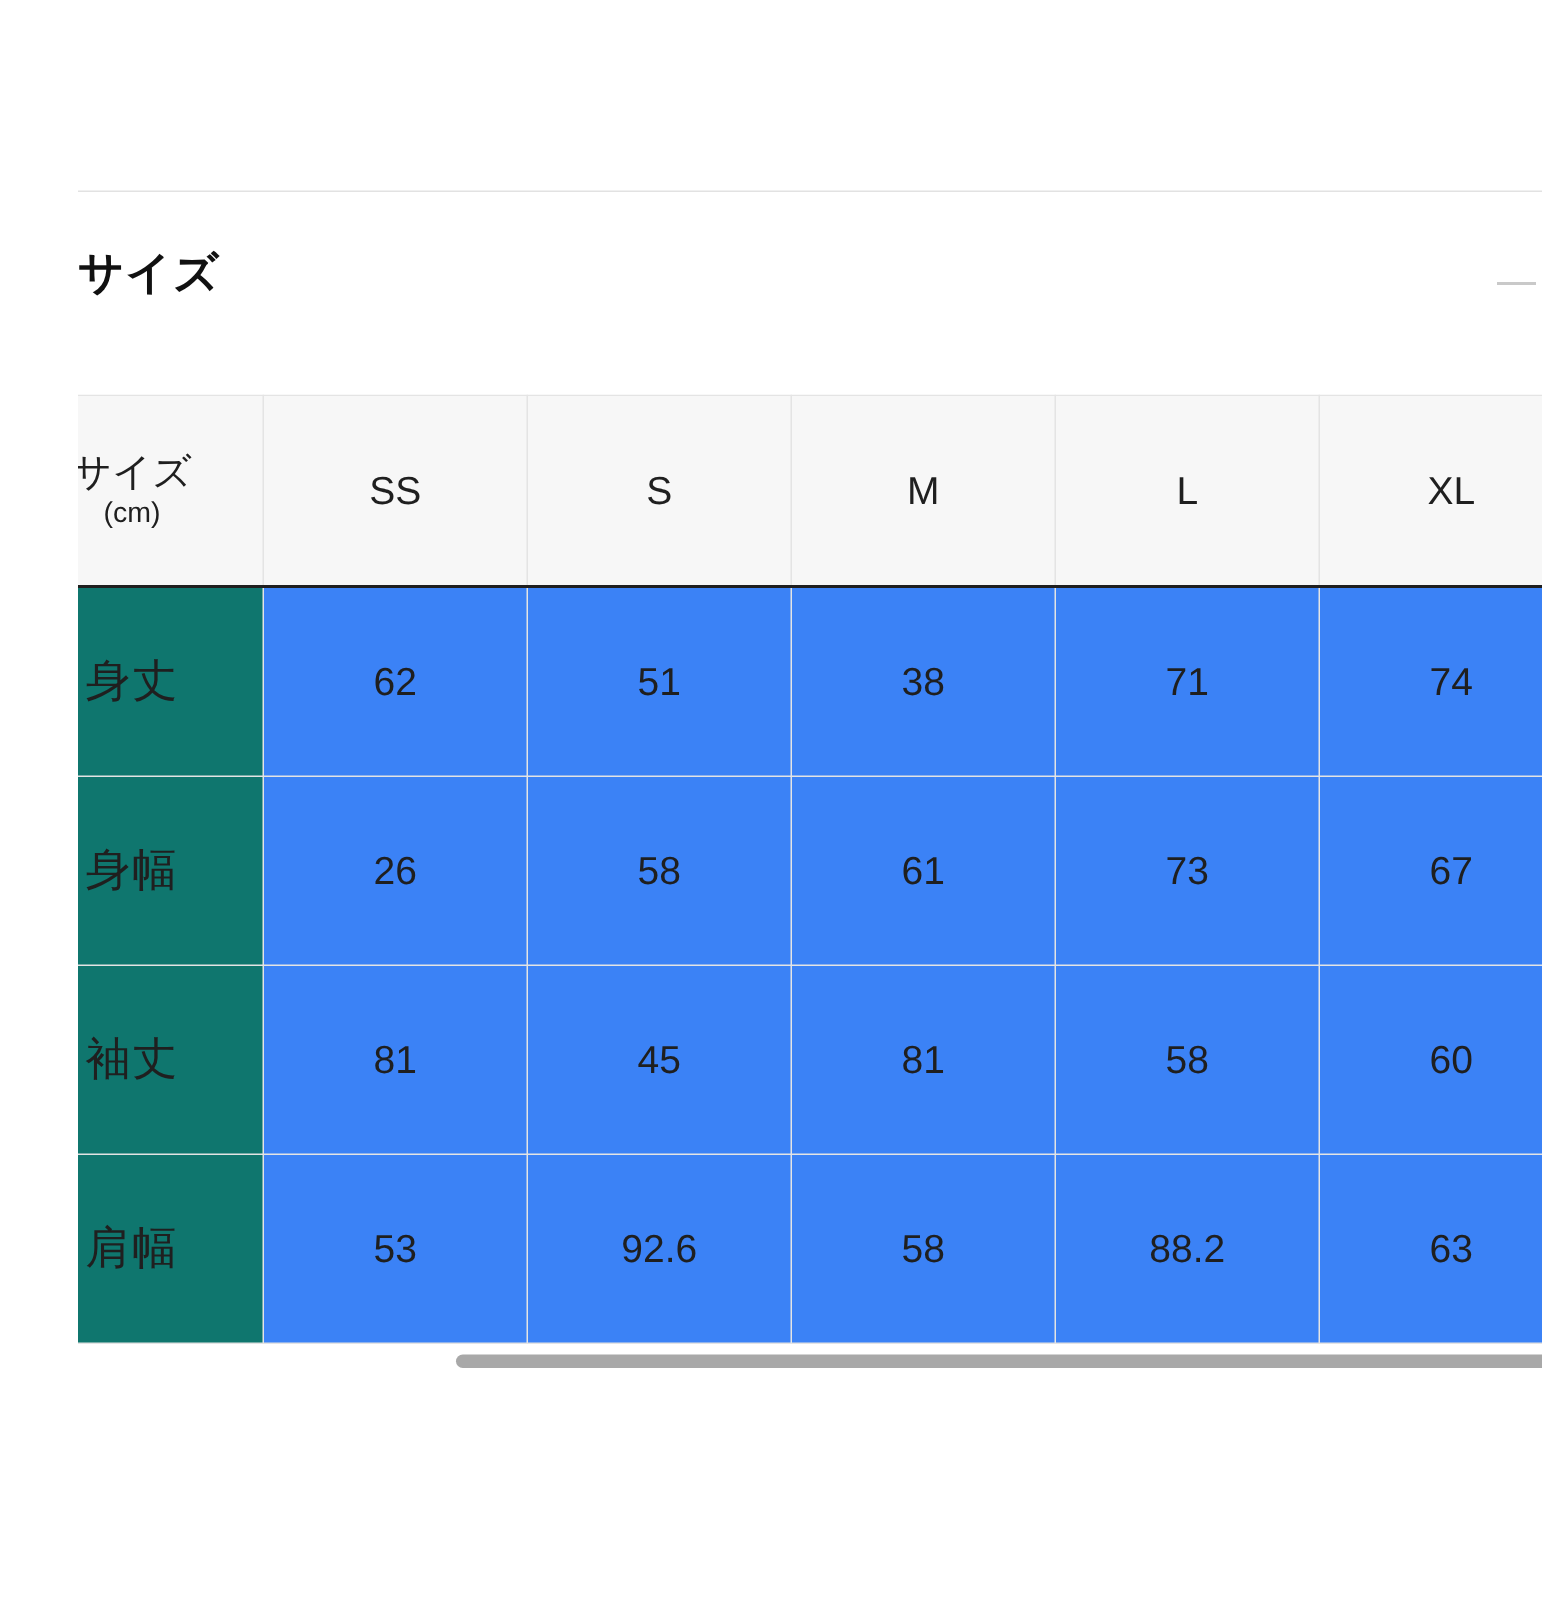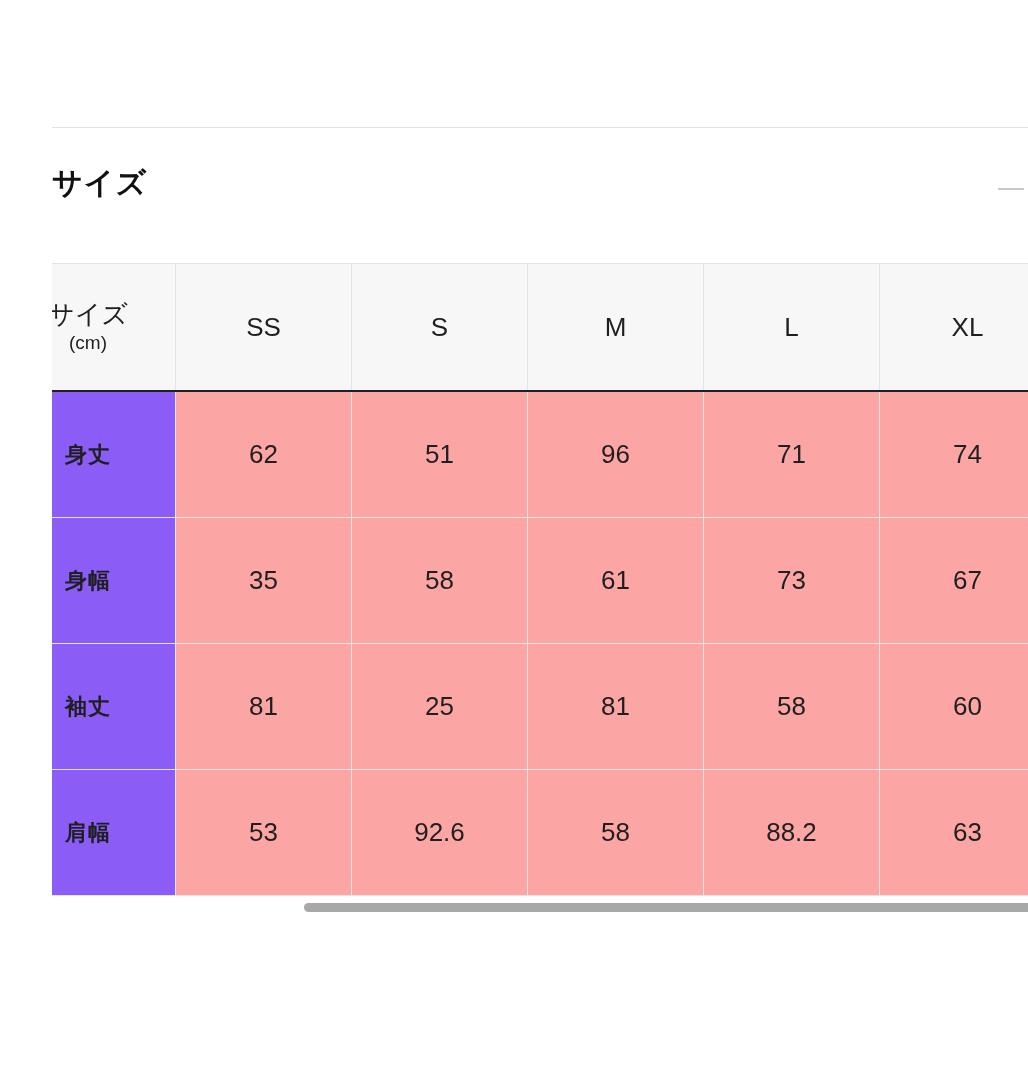--- a/index.html
+++ b/index.html
@@ -108,27 +108,26 @@
   table.size-table thead th.corner {
     line-height: 1.28;
   }
   table.size-table thead th.corner .unit {
     display: block;
     font-size: 19px;
     color: #1f1f1f;
     text-align: center;
   }
   table.size-table tbody th.row-label {
-    background: #8b5cf6;
-    font-size: 22px;
+    background: #0f766e;
+    font-size: 30px;
     letter-spacing: 1px;
-    font-weight: bold;
   }
   table.size-table tbody td {
-    background: #fca5a5;
+    background: #3b82f6;
   }
 
   
   .hscroll {
     position: absolute;
     left: 52px;
     top: 903px;
     width: 976px;
     height: 10px;
   }
@@ -176,36 +175,36 @@
           <th>M</th>
           <th>L</th>
           <th>XL</th>
         </tr>
       </thead>
       <tbody>
         <tr>
           <th class="row-label">身丈</th>
           <td>62</td>
           <td>51</td>
-          <td>96</td>
+          <td>38</td>
           <td>71</td>
           <td>74</td>
         </tr>
         <tr>
           <th class="row-label">身幅</th>
-          <td>35</td>
+          <td>26</td>
           <td>58</td>
           <td>61</td>
           <td>73</td>
           <td>67</td>
         </tr>
         <tr>
           <th class="row-label">袖丈</th>
           <td>81</td>
-          <td>25</td>
+          <td>45</td>
           <td>81</td>
           <td>58</td>
           <td>60</td>
         </tr>
         <tr>
           <th class="row-label">肩幅</th>
           <td>53</td>
           <td>92.6</td>
           <td>58</td>
           <td>88.2</td>

